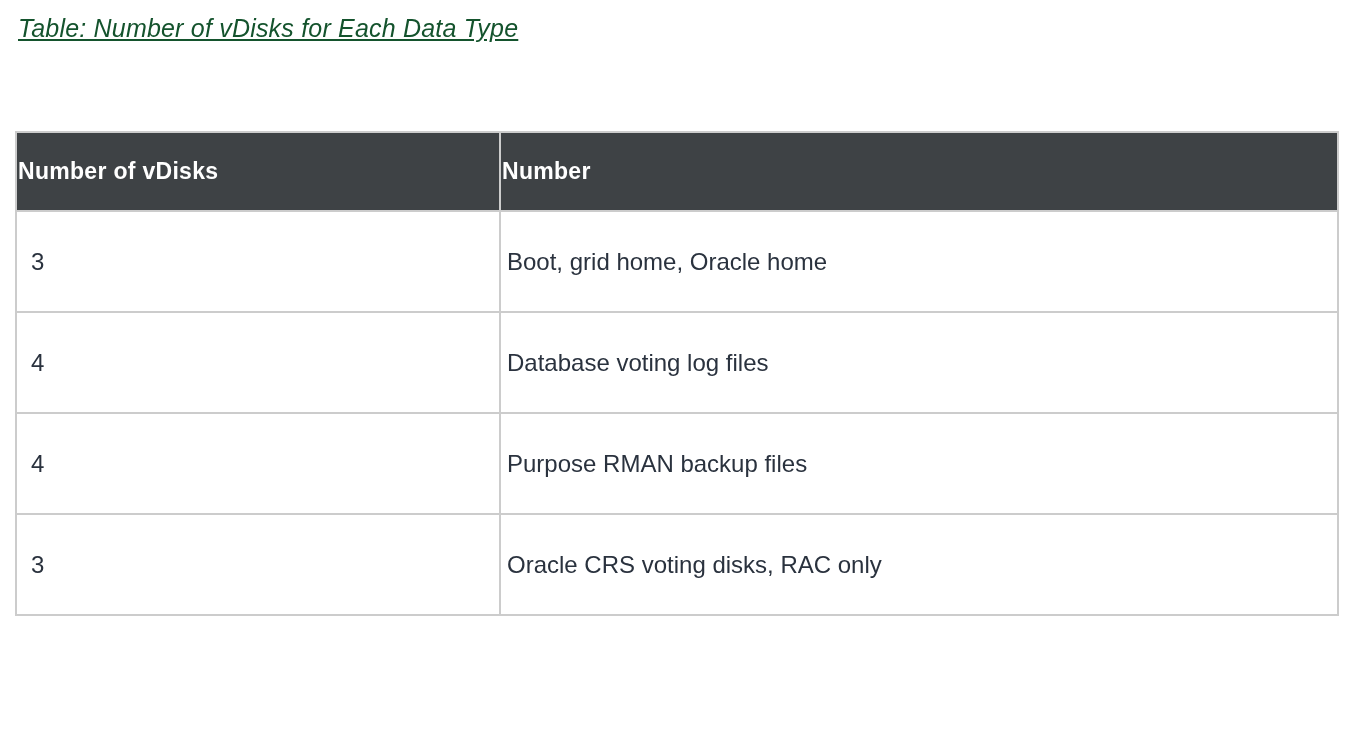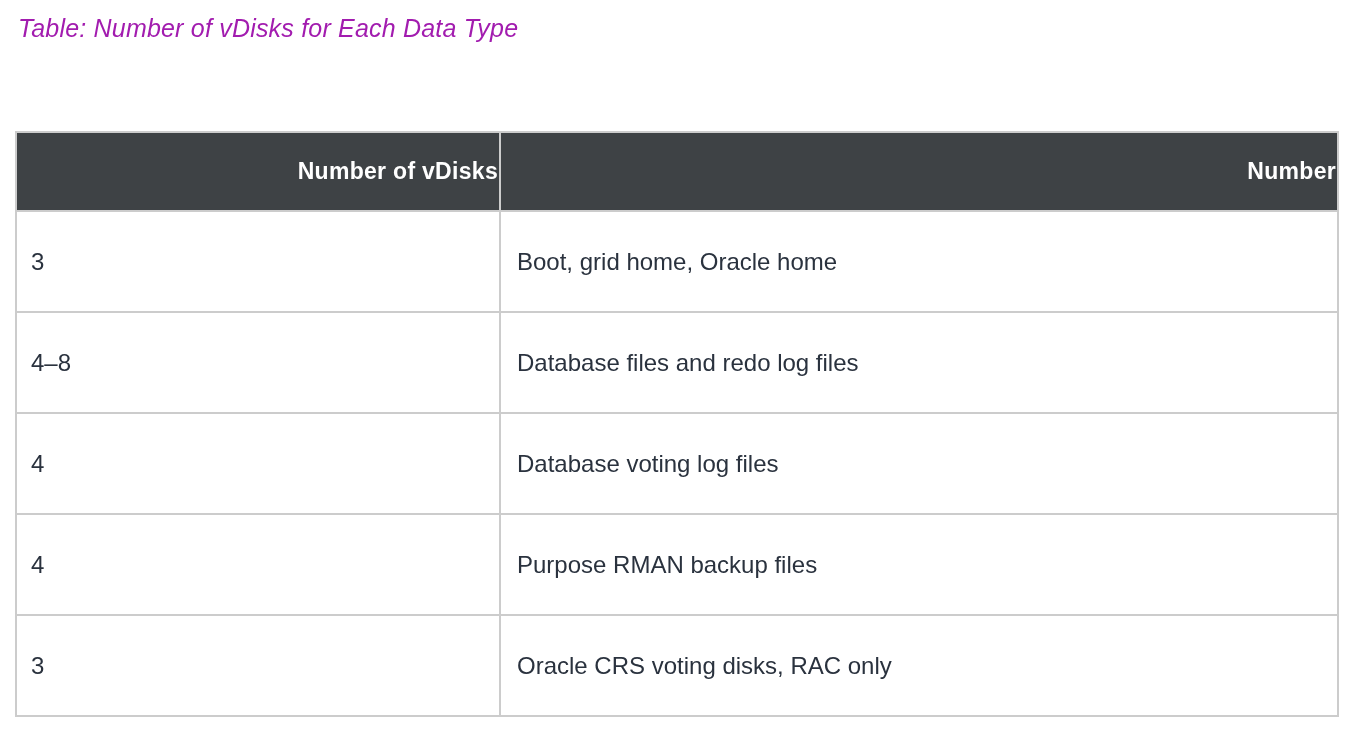--- a/index.html
+++ b/index.html
@@ -16,57 +16,58 @@
     width: 1354px;
     height: 730px;
     overflow: hidden;
   }
   .table-caption {
     position: absolute;
     left: 18px;
     top: 14px;
     font-size: 25px;
     font-style: italic;
-    color: #a21caf;
+    color: #14532d;
     letter-spacing: 0.2px;
+    text-decoration: underline;
   }
   table.vdisk-table {
     position: absolute;
     left: 15px;
     top: 131px;
     width: 1324px;
     border-collapse: collapse;
     table-layout: fixed;
   }
   table.vdisk-table th,
   table.vdisk-table td {
     border: 2px solid #cccccc;
   }
   table.vdisk-table th {
     background: #3e4245;
     color: #ffffff;
     font-size: 23px;
     font-weight: bold;
-    text-align: right;
+    text-align: left;
     height: 75px;
     vertical-align: middle;
     letter-spacing: 0.3px;
   }
   table.vdisk-table th.col-vdisks { width: 480px; }
   table.vdisk-table td {
     background: #ffffff;
     color: #2a323e;
     font-size: 24px;
     font-weight: normal;
     text-align: left;
     vertical-align: middle;
     height: 97px;
   }
   table.vdisk-table td.cell-vdisks { padding-left: 14px; }
-  table.vdisk-table td.cell-purpose { padding-left: 16px; }
+  table.vdisk-table td.cell-purpose { padding-left: 6px; }
 </style>
 </head>
 <body>
 
 <div class="page">
 
   <div class="table-caption">Table: Number of vDisks for Each Data Type</div>
 
   <table class="vdisk-table">
     <thead>
@@ -74,24 +75,20 @@
         <th class="col-vdisks">Number of vDisks</th>
         <th class="col-purpose">Number</th>
       </tr>
     </thead>
     <tbody>
       <tr>
         <td class="cell-vdisks">3</td>
         <td class="cell-purpose">Boot, grid home, Oracle home</td>
       </tr>
       <tr>
-        <td class="cell-vdisks">4–8</td>
-        <td class="cell-purpose">Database files and redo log files</td>
-      </tr>
-      <tr>
         <td class="cell-vdisks">4</td>
         <td class="cell-purpose">Database voting log files</td>
       </tr>
       <tr>
         <td class="cell-vdisks">4</td>
         <td class="cell-purpose">Purpose RMAN backup files</td>
       </tr>
       <tr>
         <td class="cell-vdisks">3</td>
         <td class="cell-purpose">Oracle CRS voting disks, RAC only</td>

